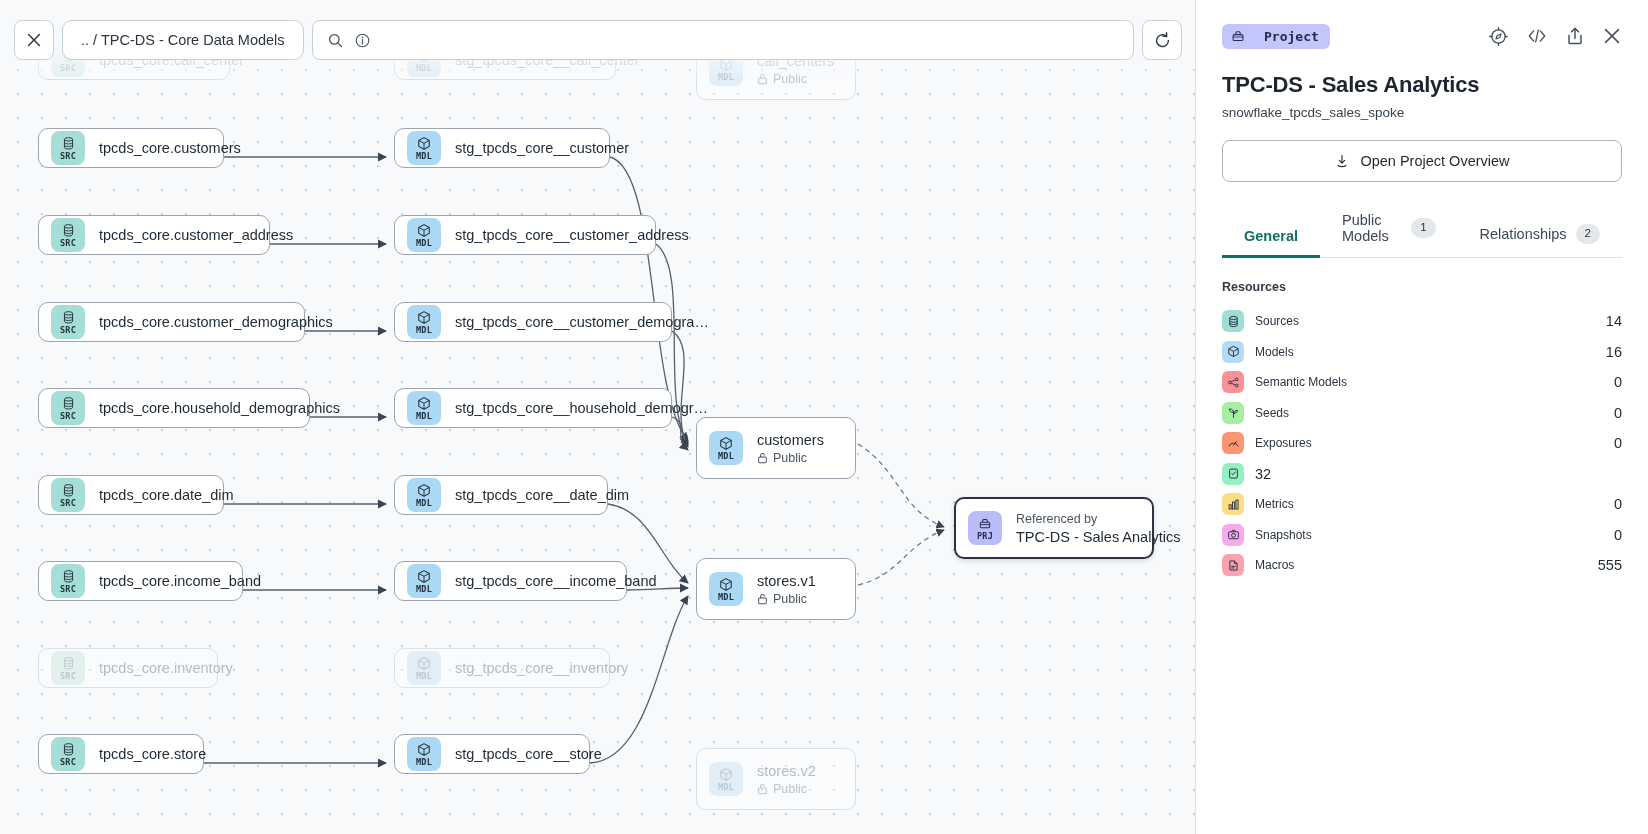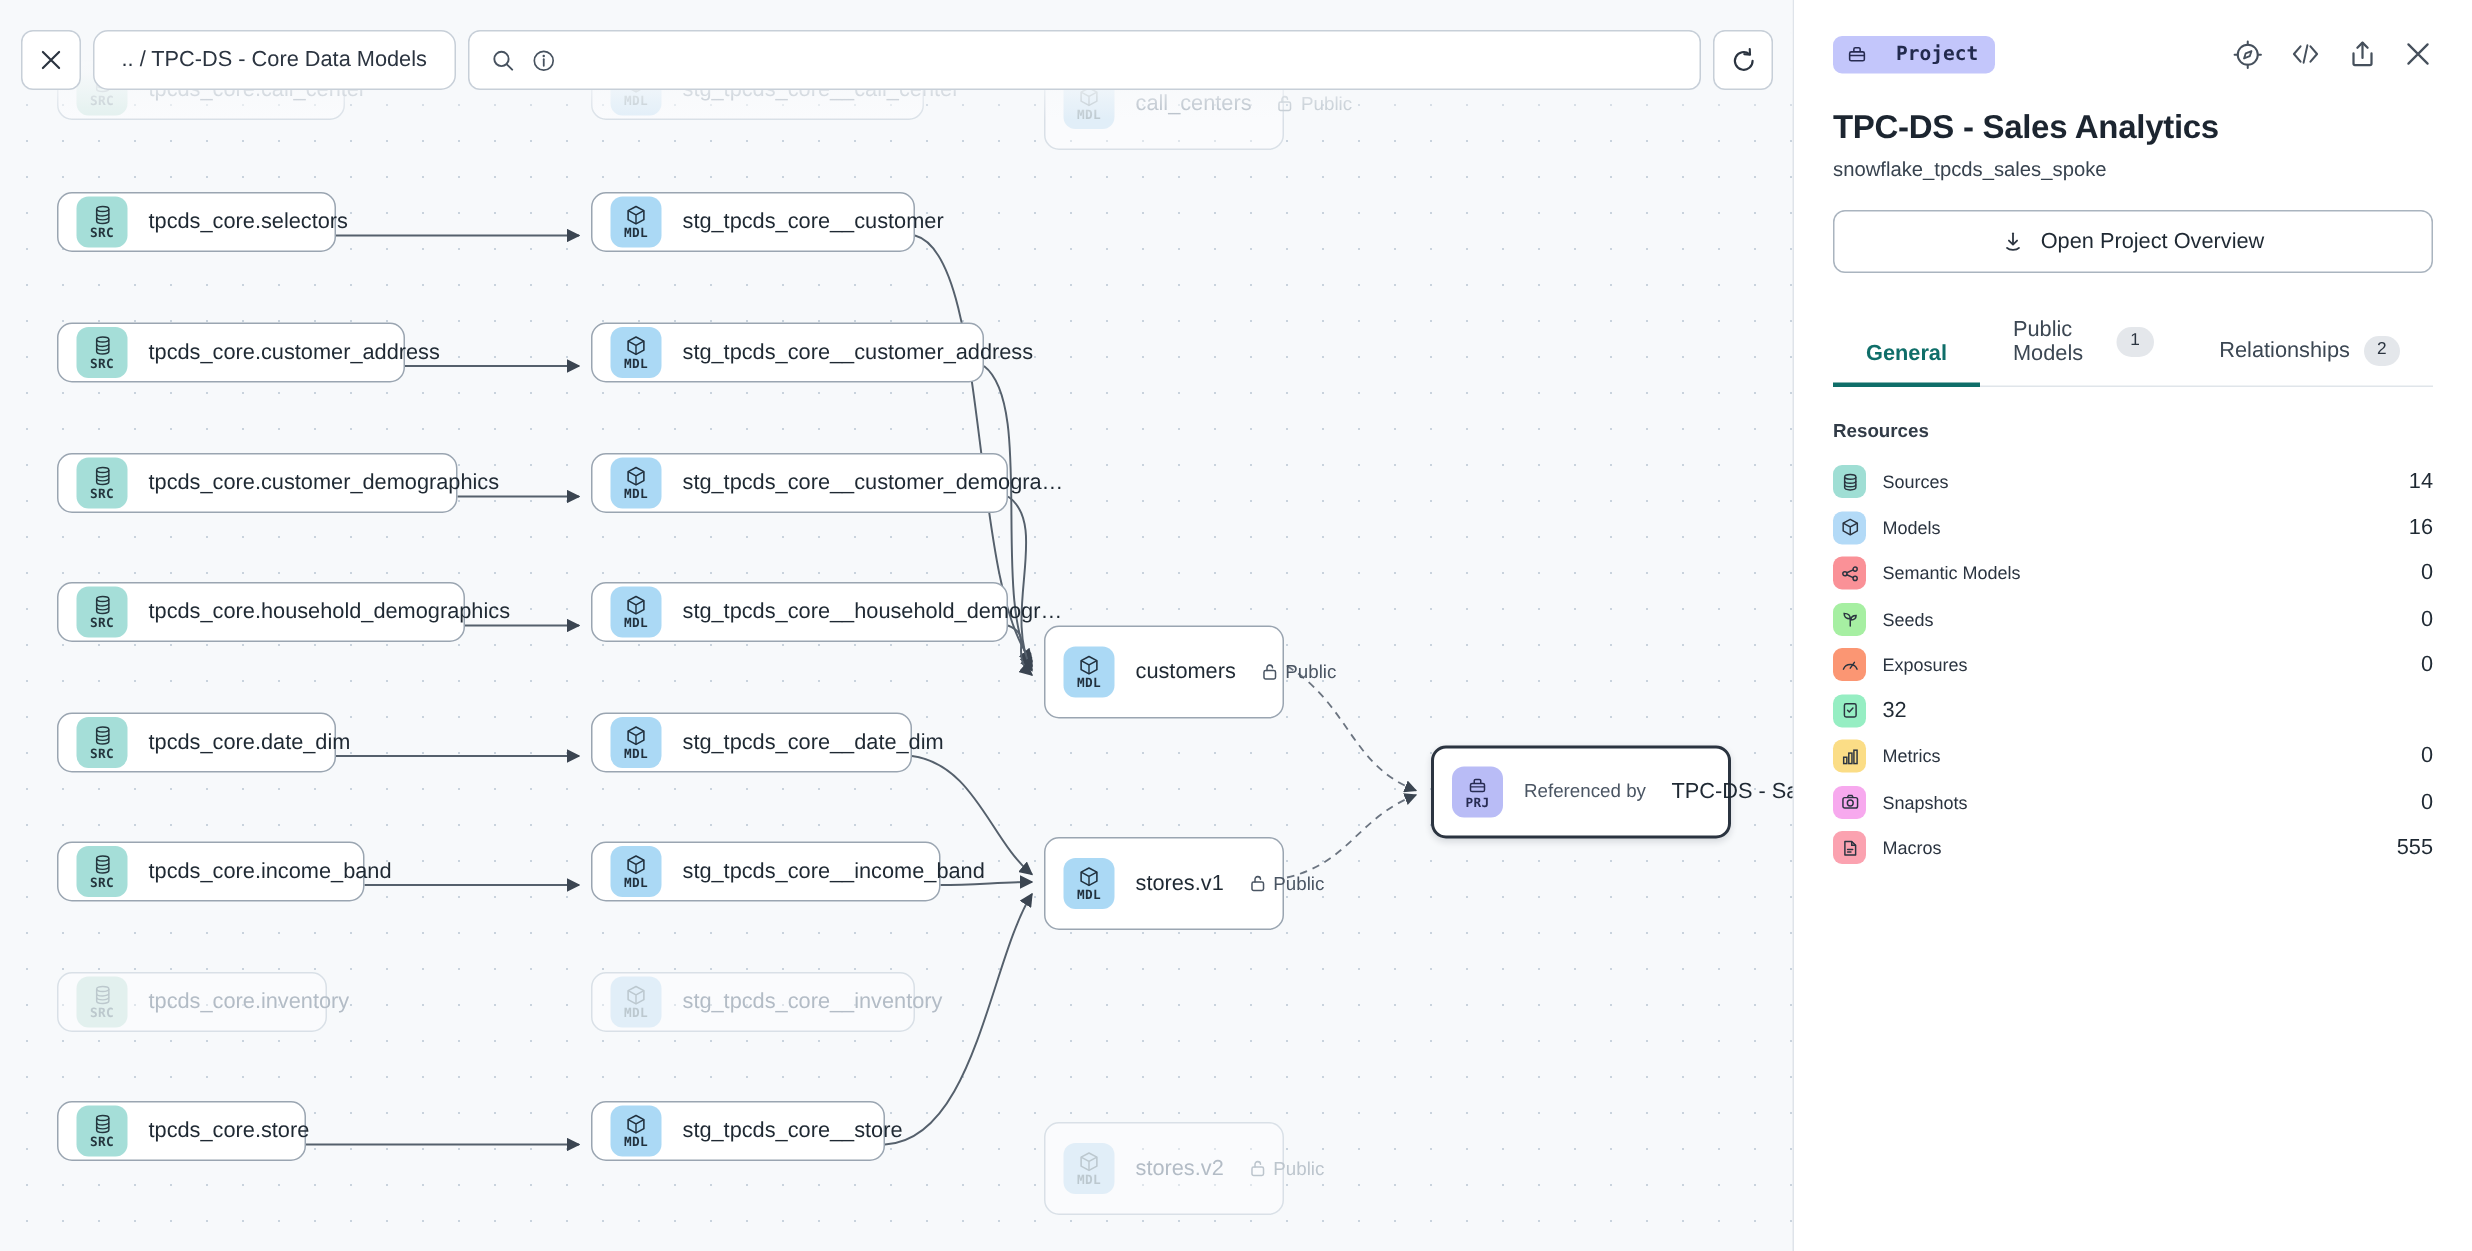--- a/index.html
+++ b/index.html
@@ -79,21 +79,21 @@
   .badge .glyph { display: block; height: 15px; }
   .badge .code {
     font-family: "DejaVu Sans Mono", monospace;
     font-size: 8.5px; font-weight: 700; letter-spacing: .2px; margin-top: 1px;
   }
   .b-src { background: #a5ded8; color: #24353d; }
   .b-mdl { background: #abd9f5; color: #21303d; }
   .b-prj { background: #b9bcf6; color: #272b52; }
   .dim .b-src { background: #e2f0ee; color: #bcc8cd; }
   .dim .b-mdl { background: #e1eef8; color: #bcc8cf; }
-  .node .labels { display: flex; flex-direction: row; gap: 17px; }
+  .node .labels { display: flex; flex-direction: column; gap: 3px; }
   .node .sub {
     display: flex; align-items: center; gap: 5px;
     font-size: 12.5px; color: #4a5563;
   }
   .dim .sub { color: #bcc5cd; }
   .node .eyebrow { font-size: 12.5px; color: #4a5563; }
 
   
   #panel {
     width: 452px; height: 834px; background: #ffffff;
@@ -229,21 +229,21 @@
         </div>
         <div class="node" style="left:38px;top:128px;width:186px;">
           <span class="badge b-src">
             <svg class="glyph" width="13" height="14" viewBox="0 0 16 17">
               <ellipse cx="8" cy="3.4" rx="5" ry="2.1" stroke="currentColor" stroke-width="1.2" fill="none"></ellipse>
               <path d="M3 3.4 L3 13.2 A5 2.1 0 0 0 13 13.2 L13 3.4" stroke="currentColor" stroke-width="1.2" fill="none"></path>
               <path d="M3 7 A5 2.1 0 0 0 13 7 M3 10.2 A5 2.1 0 0 0 13 10.2" stroke="currentColor" stroke-width="1.1" fill="none"></path>
             </svg>
             <span class="code">SRC</span>
           </span>
-          <span>tpcds_core.selectors</span>
+          <span>tpcds_core.customers</span>
         </div>
         <div class="node" style="left:394px;top:128px;width:216px;">
           <span class="badge b-mdl">
             <svg class="glyph" width="14" height="14" viewBox="0 0 16 16">
               <path d="M8 1.3 L14 4.5 L14 11.3 L8 14.6 L2 11.3 L2 4.5 Z" stroke="currentColor" stroke-width="1.2" fill="none" stroke-linejoin="round"></path>
               <path d="M2 4.5 L8 7.8 L14 4.5 M8 7.8 L8 14.6" stroke="currentColor" stroke-width="1.1" fill="none"></path>
             </svg>
             <span class="code">MDL</span>
           </span>
           <span>stg_tpcds_core__customer</span>

